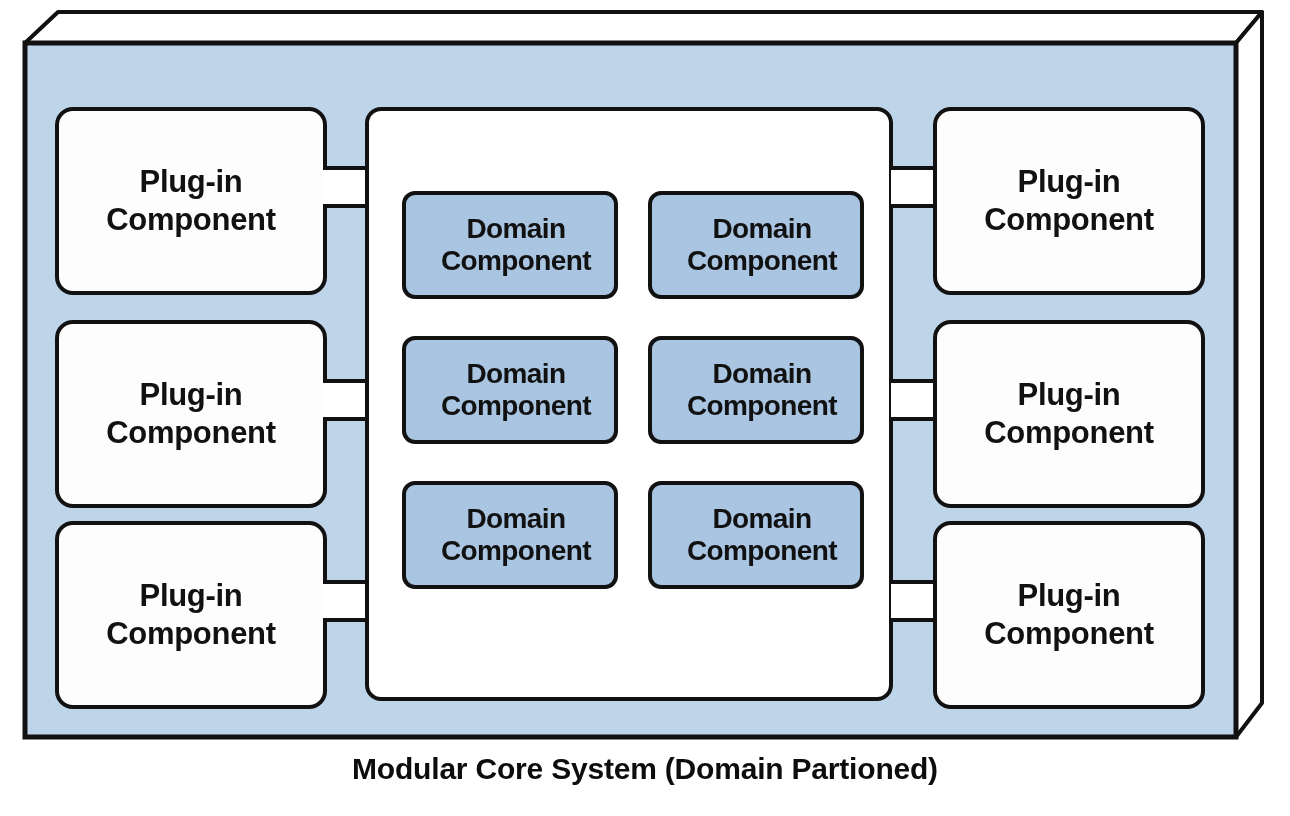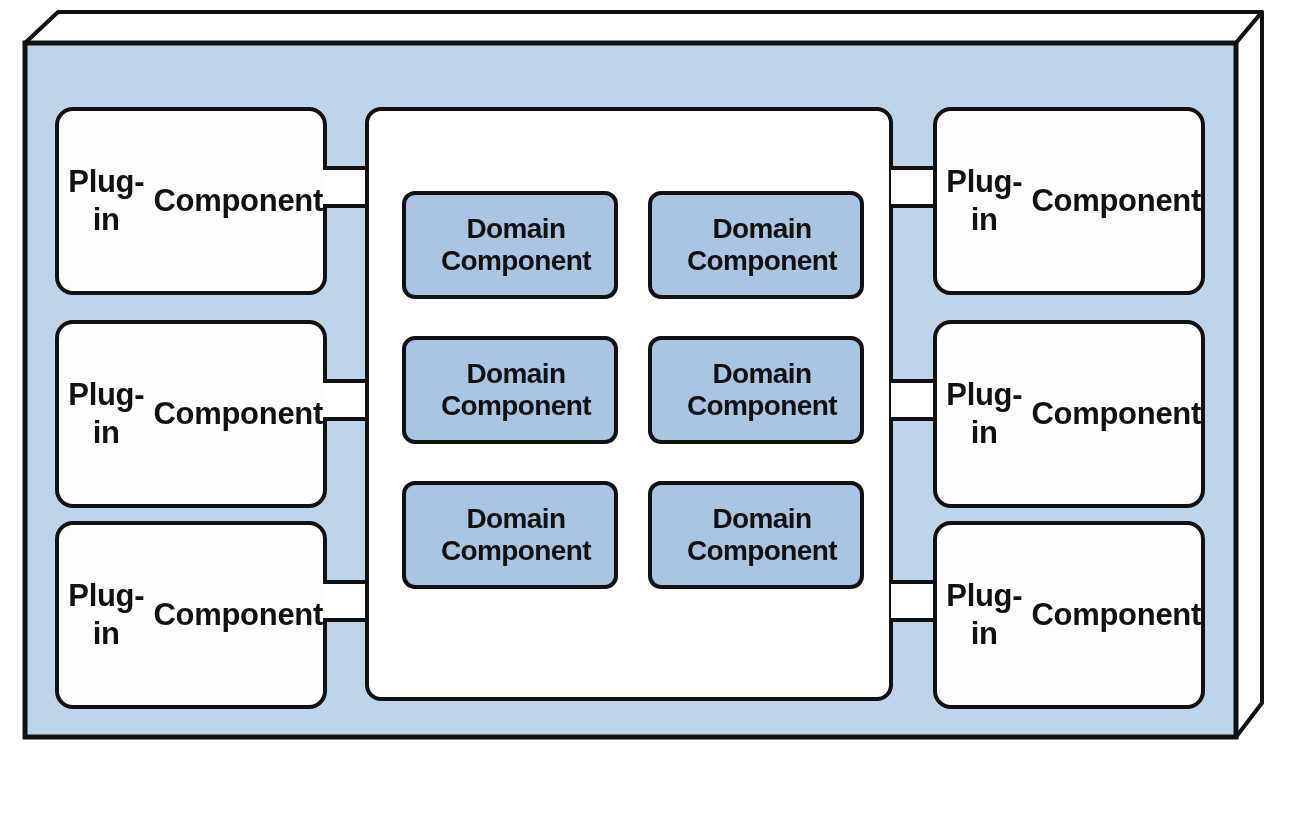--- a/index.html
+++ b/index.html
@@ -43,20 +43,21 @@
   }
 
   
   .card {
     position: absolute;
     box-sizing: border-box;
     border: 4px solid #111111;
     border-radius: 16px;
     background: #ffffff;
     display: flex;
+    flex-direction: column;
     align-items: center;
     justify-content: center;
     text-align: center;
     color: #111111;
   }
 
   .plugin-card {
     width: 272px;
     height: 188px;
     border-radius: 18px;
@@ -243,14 +244,15 @@
       <div class="line">Component</div>
     </div>
 
     <div class="card plugin-card" id="plug-r3">
       <div class="line">Plug-in</div>
       <div class="line">Component</div>
     </div>
 
   </div>
 
+  <div id="caption">Modular Core System (Domain Partioned)</div>
 
 </div>
 
 </body></html>

